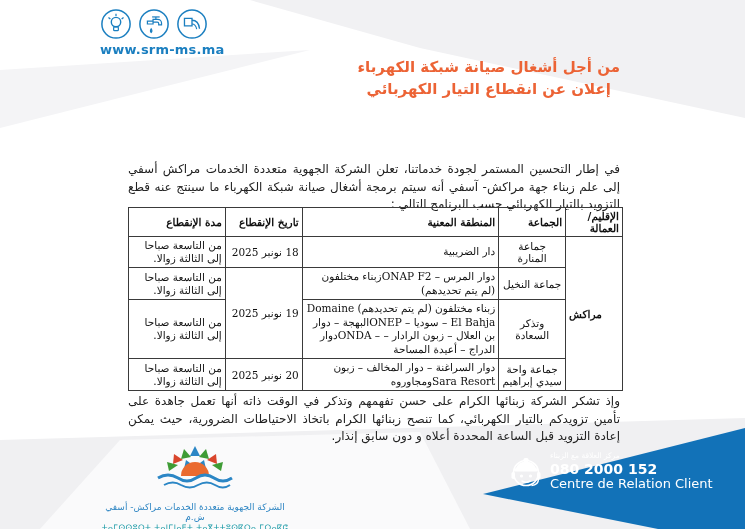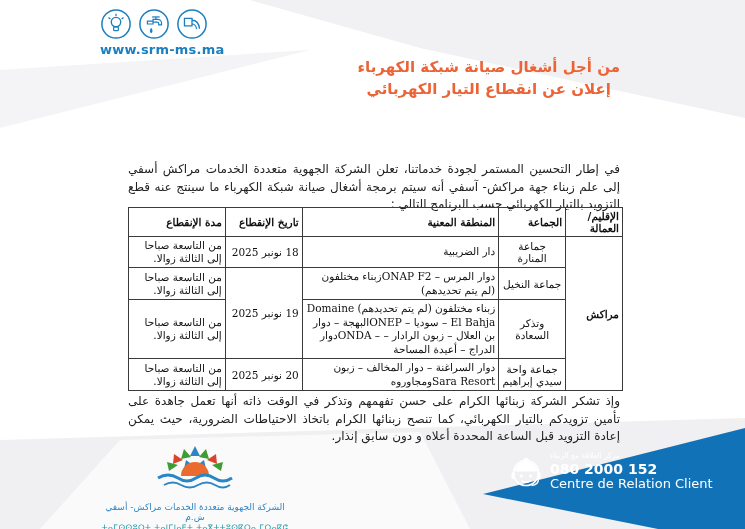--- a/index.html
+++ b/index.html
@@ -33,21 +33,21 @@
     color:#222; font-size:12px; line-height:17.5px;margin-top:11px; }
   #intro { top:150px; }
   #closing { top:382px; }
 
   
   #tbl { position:absolute; left:128px; top:207px; width:495px; border-collapse:collapse;
     direction:rtl; font-family:"DejaVu Serif","Liberation Serif",serif; }
   #tbl th, #tbl td { border:1px solid #3a3a3a; font-size:10.5px; color:#111;
     padding:2px 3px; vertical-align:middle; }
   #tbl th { font-weight:bold; text-align:right; height:17px; }
-  td.c-region { text-align:right; font-weight:bold; width:57px; }
+  td.c-region { text-align:left; font-weight:bold; width:57px; }
   td.c-commune { text-align:center; width:67px; }
   td.c-area { text-align:right; width:197px; line-height:13.5px; }
   td.c-date { text-align:right; width:77px; font-size:11px; white-space:nowrap; }
   td.c-dur { text-align:right; width:97px; line-height:13px; }
 
   
   #company { position:absolute; left:95px; top:444px; width:200px; text-align:center; }
   #company svg { display:block; margin:0 auto; }
   #co-ar { color:#2f86c3; font-size:9px; margin-top:10px; direction:rtl; }
   #co-tif { color:#1a9aa6; font-size:7.5px; letter-spacing:.5px; margin-top:1px; }

